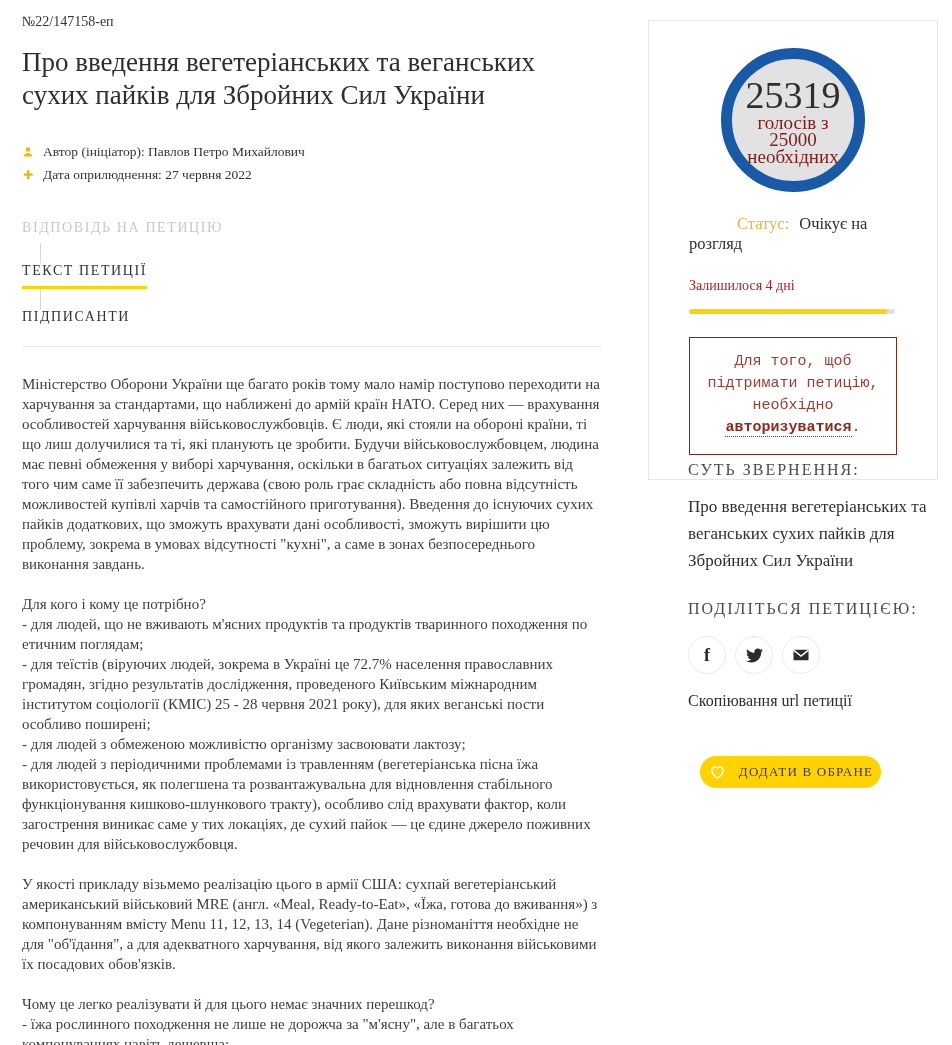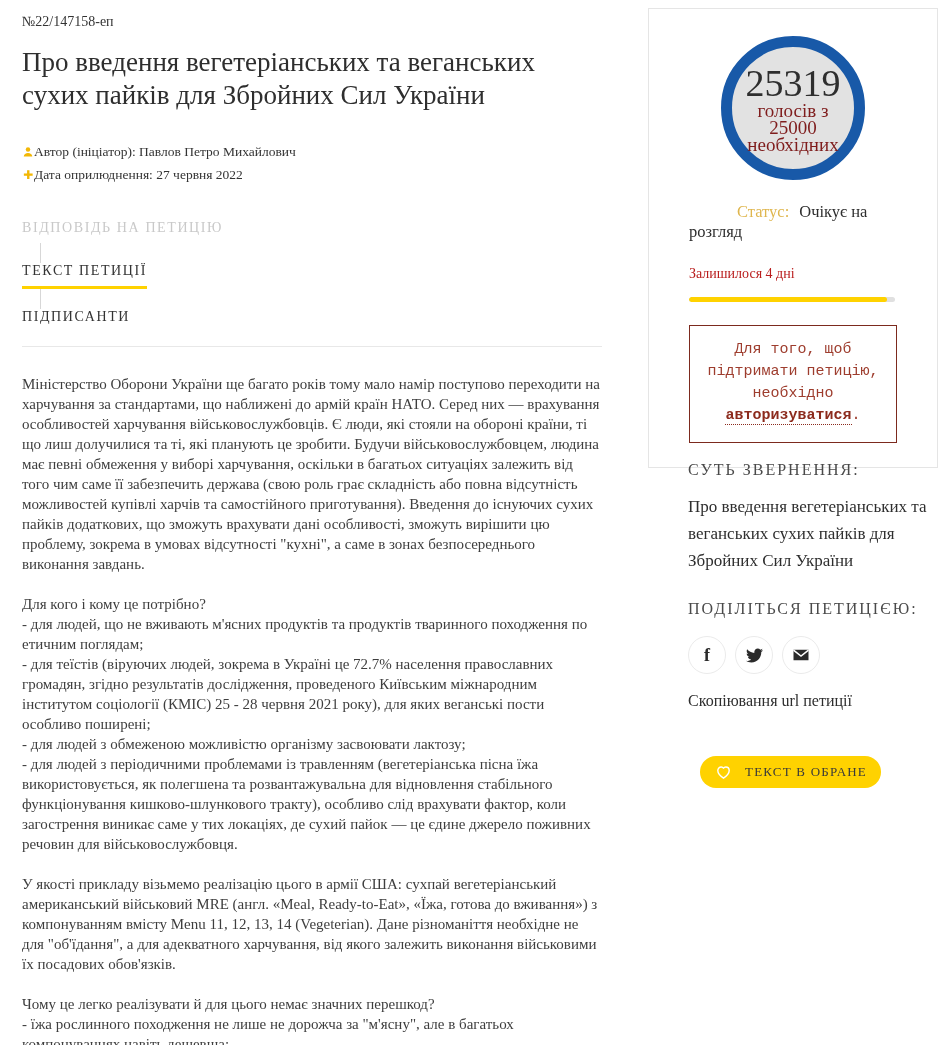--- a/index.html
+++ b/index.html
@@ -4,36 +4,36 @@
 <style>
   * { margin:0; padding:0; box-sizing:border-box; }
   html,body { width:952px; height:1045px; background:#ffffff; overflow:hidden; }
   body { font-family:"Liberation Serif","DejaVu Serif",serif; color:#333; position:relative; }
 
   
   .left-col { position:absolute; left:22px; top:14px; width:582px; }
   .petition-number { font-size:14px; color:#333; }
   .page-title { margin-top:16px; font-size:27px; line-height:33px; font-weight:500; color:#2e2e2e; }
   .meta { margin-top:28px; }
-  .meta-row { display:flex; align-items:center; font-size:13.5px; color:#333; line-height:23px; }
+  .meta-row { display:flex; align-items:center; gap:9px; font-size:13.5px; color:#333; line-height:23px; }
   .meta-icon { width:12px; height:12px; display:inline-flex; align-items:center; justify-content:center; flex:0 0 12px; }
   .plus-glyph { color:#F2B705; font-size:12px; line-height:12px; font-family:"DejaVu Sans",sans-serif; }
 
   .tabs { margin-top:34px; display:flex; align-items:flex-start;flex-direction:column; }
   .tab { font-size:14px; letter-spacing:1.6px; color:#333; padding-bottom:7px; cursor:pointer; white-space:nowrap; }
   .tab.inactive { color:#c9c9c9; }
   .tab.active { border-bottom:3px solid #FFD200; }
   .tab-sep { width:1px; height:20px; background:#d7d7d7; margin:0 18px; }
   .content-divider { margin-top:14px; border:none; border-top:1px solid #e8e8e8; width:580px; }
 
   .body-text { margin-top:27px; width:580px; font-size:15px; line-height:20px; color:#3e3e3e; }
   .body-text p { white-space:pre-line; margin-bottom:20px; }
 
   
-  .side-card { position:absolute; left:648px; top:8px; width:290px; border:1px solid #e5e5e5; background:#fff; padding:27px 40px 24px 40px; }
+  .side-card { position:absolute; left:648px; top:20px; width:290px; border:1px solid #e5e5e5; background:#fff; padding:27px 40px 24px 40px; }
   .votes-circle { width:144px; height:144px; margin:0 auto; border-radius:50%; border:11px solid #1859A8; background:#e2e2e2; display:flex; flex-direction:column; align-items:center; justify-content:center; }
   .votes-count { font-size:38px; line-height:38px; color:#2e2e2e; }
   .votes-sub { font-size:19px; line-height:17px; color:#7f1d1d; text-align:center; }
   .status-row { margin-top:22px; font-size:16.5px; }
   .status-label { color:#DFB64E; margin-right:10px;margin-left:48px; }
   .status-value { color:#2e2e2e; }
   .days-remaining { margin-top:24px; font-size:14px; color:#b91c1c; }
   .progress-track { margin-top:15px; width:206px; height:5px; border-radius:3px; background:#e0e0e0; overflow:hidden; }
   .progress-fill { height:100%; background:#FFD200; border-radius:3px; }
   .auth-box { margin-top:23px; border:1px solid #7C2A1E; padding:13px 10px 15px 10px; text-align:center; font-size:15px; line-height:22px; color:#9E3D2E;font-family:Liberation Mono, monospace; }
@@ -142,15 +142,15 @@
       </span>
     </div>
   </div>
   <div class="copy-url">Скопіювання url петиції</div>
   <button class="fav-btn">
     <span style="display:flex">
       <svg viewBox="0 0 24 24" width="19" height="19">
           <path d="M12 19.2S4.8 14.4 4.8 9.6C4.8 6.9 6.8 5 9.1 5c1.3 0 2.4.7 2.9 1.6C12.5 5.7 13.6 5 14.9 5c2.3 0 4.3 1.9 4.3 4.6 0 4.8-7.2 9.6-7.2 9.6z" fill="none" stroke="#ffffff" stroke-width="1.8" stroke-linejoin="round"></path>
         </svg>
     </span>
-    <span>ТЕКСТ В ОБРАНЕ</span>
+    <span>ДОДАТИ В ОБРАНЕ</span>
   </button>
 </div>
 
 </body></html>

